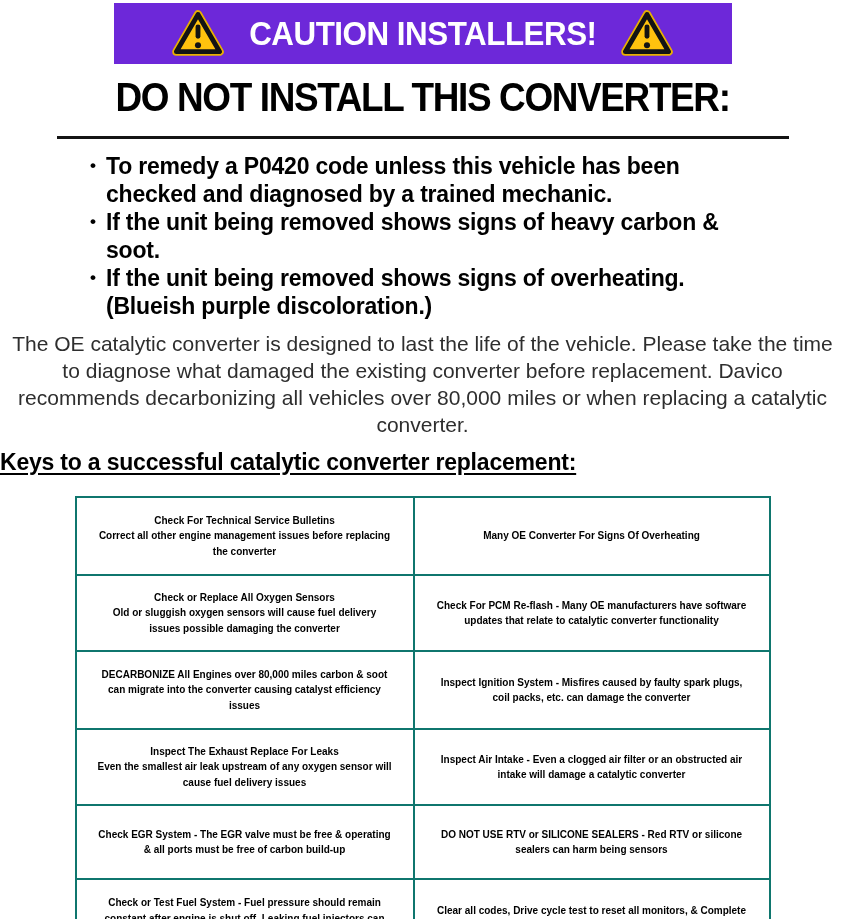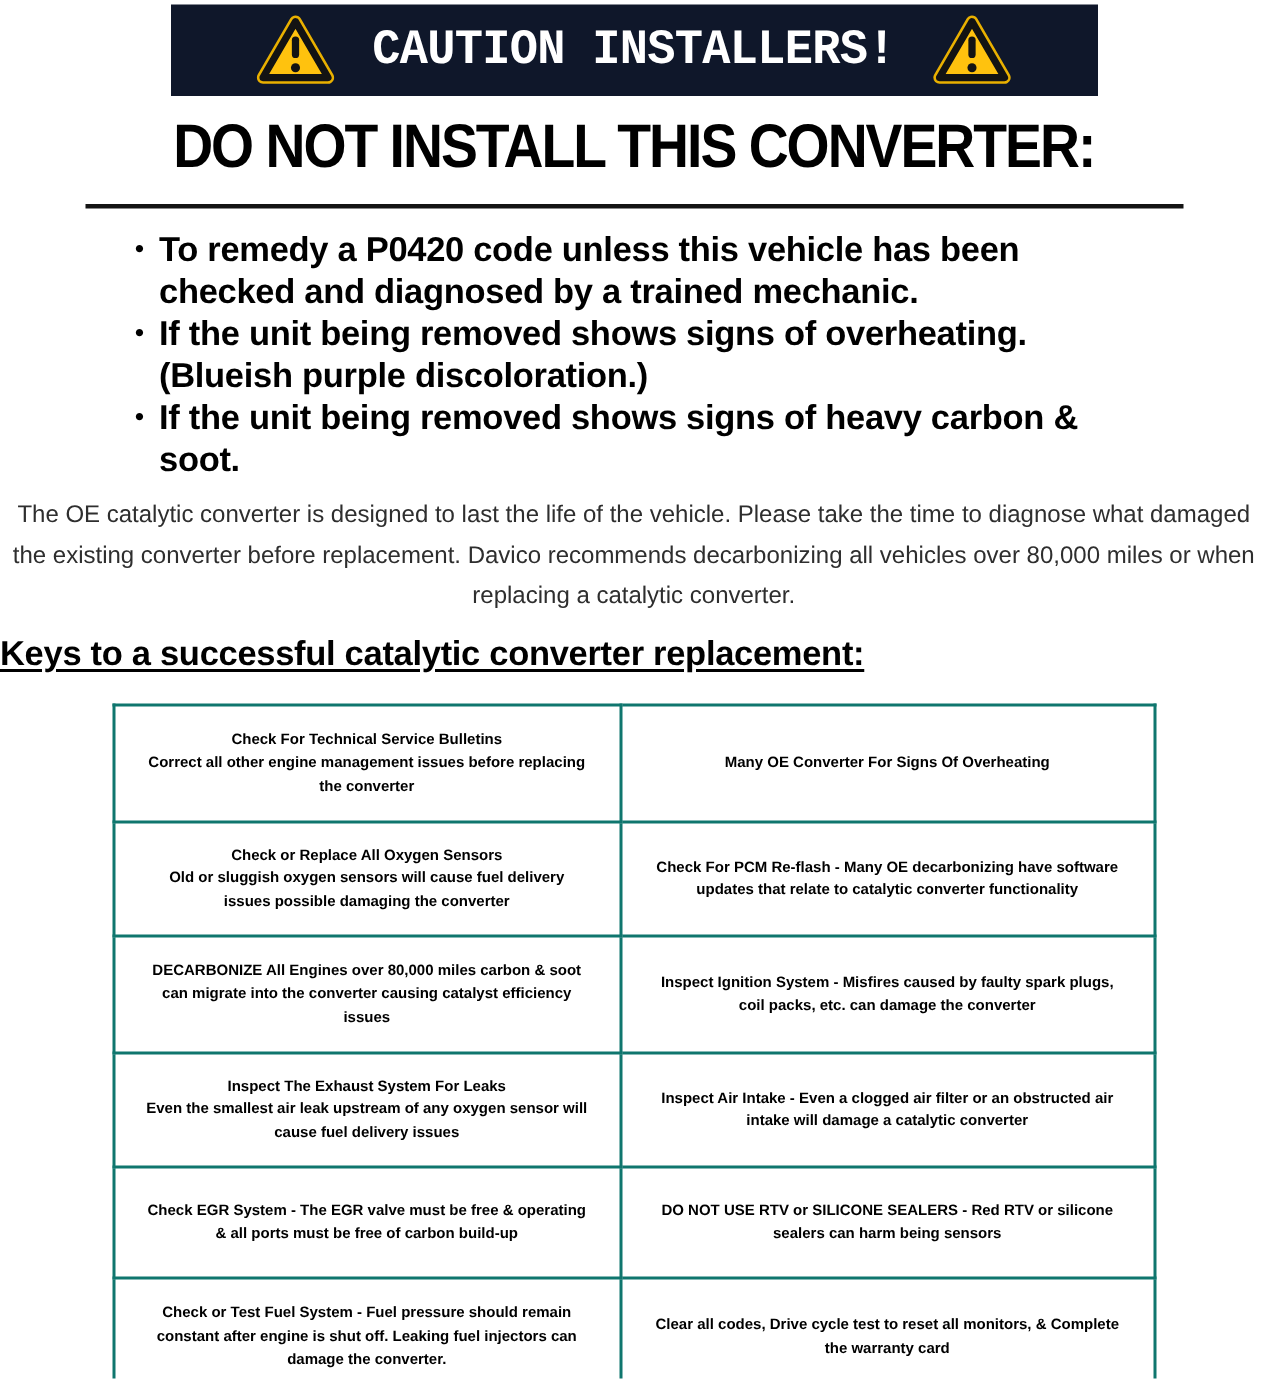--- a/index.html
+++ b/index.html
@@ -78,21 +78,21 @@
     top: 0;
     font-size: 17px;
   }
 
   
   .intro {
     width: 842px;
     margin: 10px auto 0;
     text-align: center;
     font-weight: 400;
-    font-size: 16px;
+    font-size: 21px;
     line-height: 27px;
     color: #2e2e2e;
   }
 
   
   .keys-heading {
     margin: 11px 0 0;
     font-size: 23px;
     font-weight: 800;
     letter-spacing: -0.2px;
@@ -126,21 +126,21 @@
   .r4 td { height: 76px; }
   .r5 td { height: 74px; }
   .r6 td { height: 79px; }
   .cell-big { font-size: 13.5px; }
 </style>
 </head>
 <body>
 
 <div class="page">
 
-  <div class="banner" style="background: #0f172a; font-family: Liberation Mono, monospace;">
+  <div class="banner" style="background: #6d28d9;">
     <span class="warn-icon">
       <svg width="52" height="47" viewBox="0 0 60 54">
         <path d="M30 5 L55 48 H5 Z" fill="#FFC20E" stroke="#E9B000" stroke-width="9.5" stroke-linejoin="round"></path>
         <path d="M30 5 L55 48 H5 Z" fill="#FFC20E" stroke="#131313" stroke-width="5.5" stroke-linejoin="round"></path>
         <rect x="27.2" y="16.5" width="5.6" height="16.5" rx="2.8" fill="#131313"></rect>
         <circle cx="30" cy="40.5" r="3.5" fill="#131313"></circle>
       </svg>
     </span>
     <span class="banner-text" style="color: rgb(255, 255, 255);">CAUTION INSTALLERS!</span>
     <span class="warn-icon">
@@ -152,50 +152,50 @@
       </svg>
     </span>
   </div>
 
   <h1 class="main-heading">DO NOT INSTALL THIS CONVERTER:</h1>
 
   <div class="divider"></div>
 
   <ul class="warnings">
     <li>To remedy a P0420 code unless this vehicle has been checked and diagnosed by a trained mechanic.</li>
+    <li>If the unit being removed shows signs of heavy carbon &amp; soot.</li>
     <li>If the unit being removed shows signs of overheating. (Blueish purple discoloration.)</li>
-    <li>If the unit being removed shows signs of heavy carbon &amp; soot.</li>
   </ul>
 
   <p class="intro">The OE catalytic converter is designed to last the life of the vehicle. Please take the time to diagnose what damaged the existing converter before replacement. Davico recommends decarbonizing all vehicles over 80,000 miles or when replacing a catalytic converter.</p>
 
   <h2 class="keys-heading">Keys to a successful catalytic converter replacement:</h2>
 
   <table class="tips-table">
     <colgroup>
         <col class="col-left">
         <col class="col-right">
       </colgroup>
     <tbody>
       <tr class="r1">
         <td>Check For Technical Service Bulletins
 Correct all other engine management issues before replacing the converter</td>
         <td class="cell-big">Many OE Converter For Signs Of Overheating</td>
       </tr>
       <tr class="r2">
         <td>Check or Replace All Oxygen Sensors
 Old or sluggish oxygen sensors will cause fuel delivery issues possible damaging the converter</td>
-        <td>Check For PCM Re-flash - Many OE decarbonizing have software updates that relate to catalytic converter functionality</td>
+        <td>Check For PCM Re-flash - Many OE manufacturers have software updates that relate to catalytic converter functionality</td>
       </tr>
       <tr class="r3">
         <td>DECARBONIZE All Engines over 80,000 miles carbon &amp; soot can migrate into the converter causing catalyst efficiency issues</td>
         <td>Inspect Ignition System - Misfires caused by faulty spark plugs, coil packs, etc. can damage the converter</td>
       </tr>
       <tr class="r4">
-        <td>Inspect The Exhaust System For Leaks
+        <td>Inspect The Exhaust Replace For Leaks
 Even the smallest air leak upstream of any oxygen sensor will cause fuel delivery issues</td>
         <td>Inspect Air Intake - Even a clogged air filter or an obstructed air intake will damage a catalytic converter</td>
       </tr>
       <tr class="r5">
         <td>Check EGR System - The EGR valve must be free &amp; operating &amp; all ports must be free of carbon build-up</td>
         <td>DO NOT USE RTV or SILICONE SEALERS - Red RTV or silicone sealers can harm being sensors</td>
       </tr>
       <tr class="r6">
         <td>Check or Test Fuel System - Fuel pressure should remain constant after engine is shut off.  Leaking fuel injectors can damage the converter.</td>
         <td>Clear all codes,  Drive cycle test to reset all monitors, &amp; Complete the warranty card</td>

